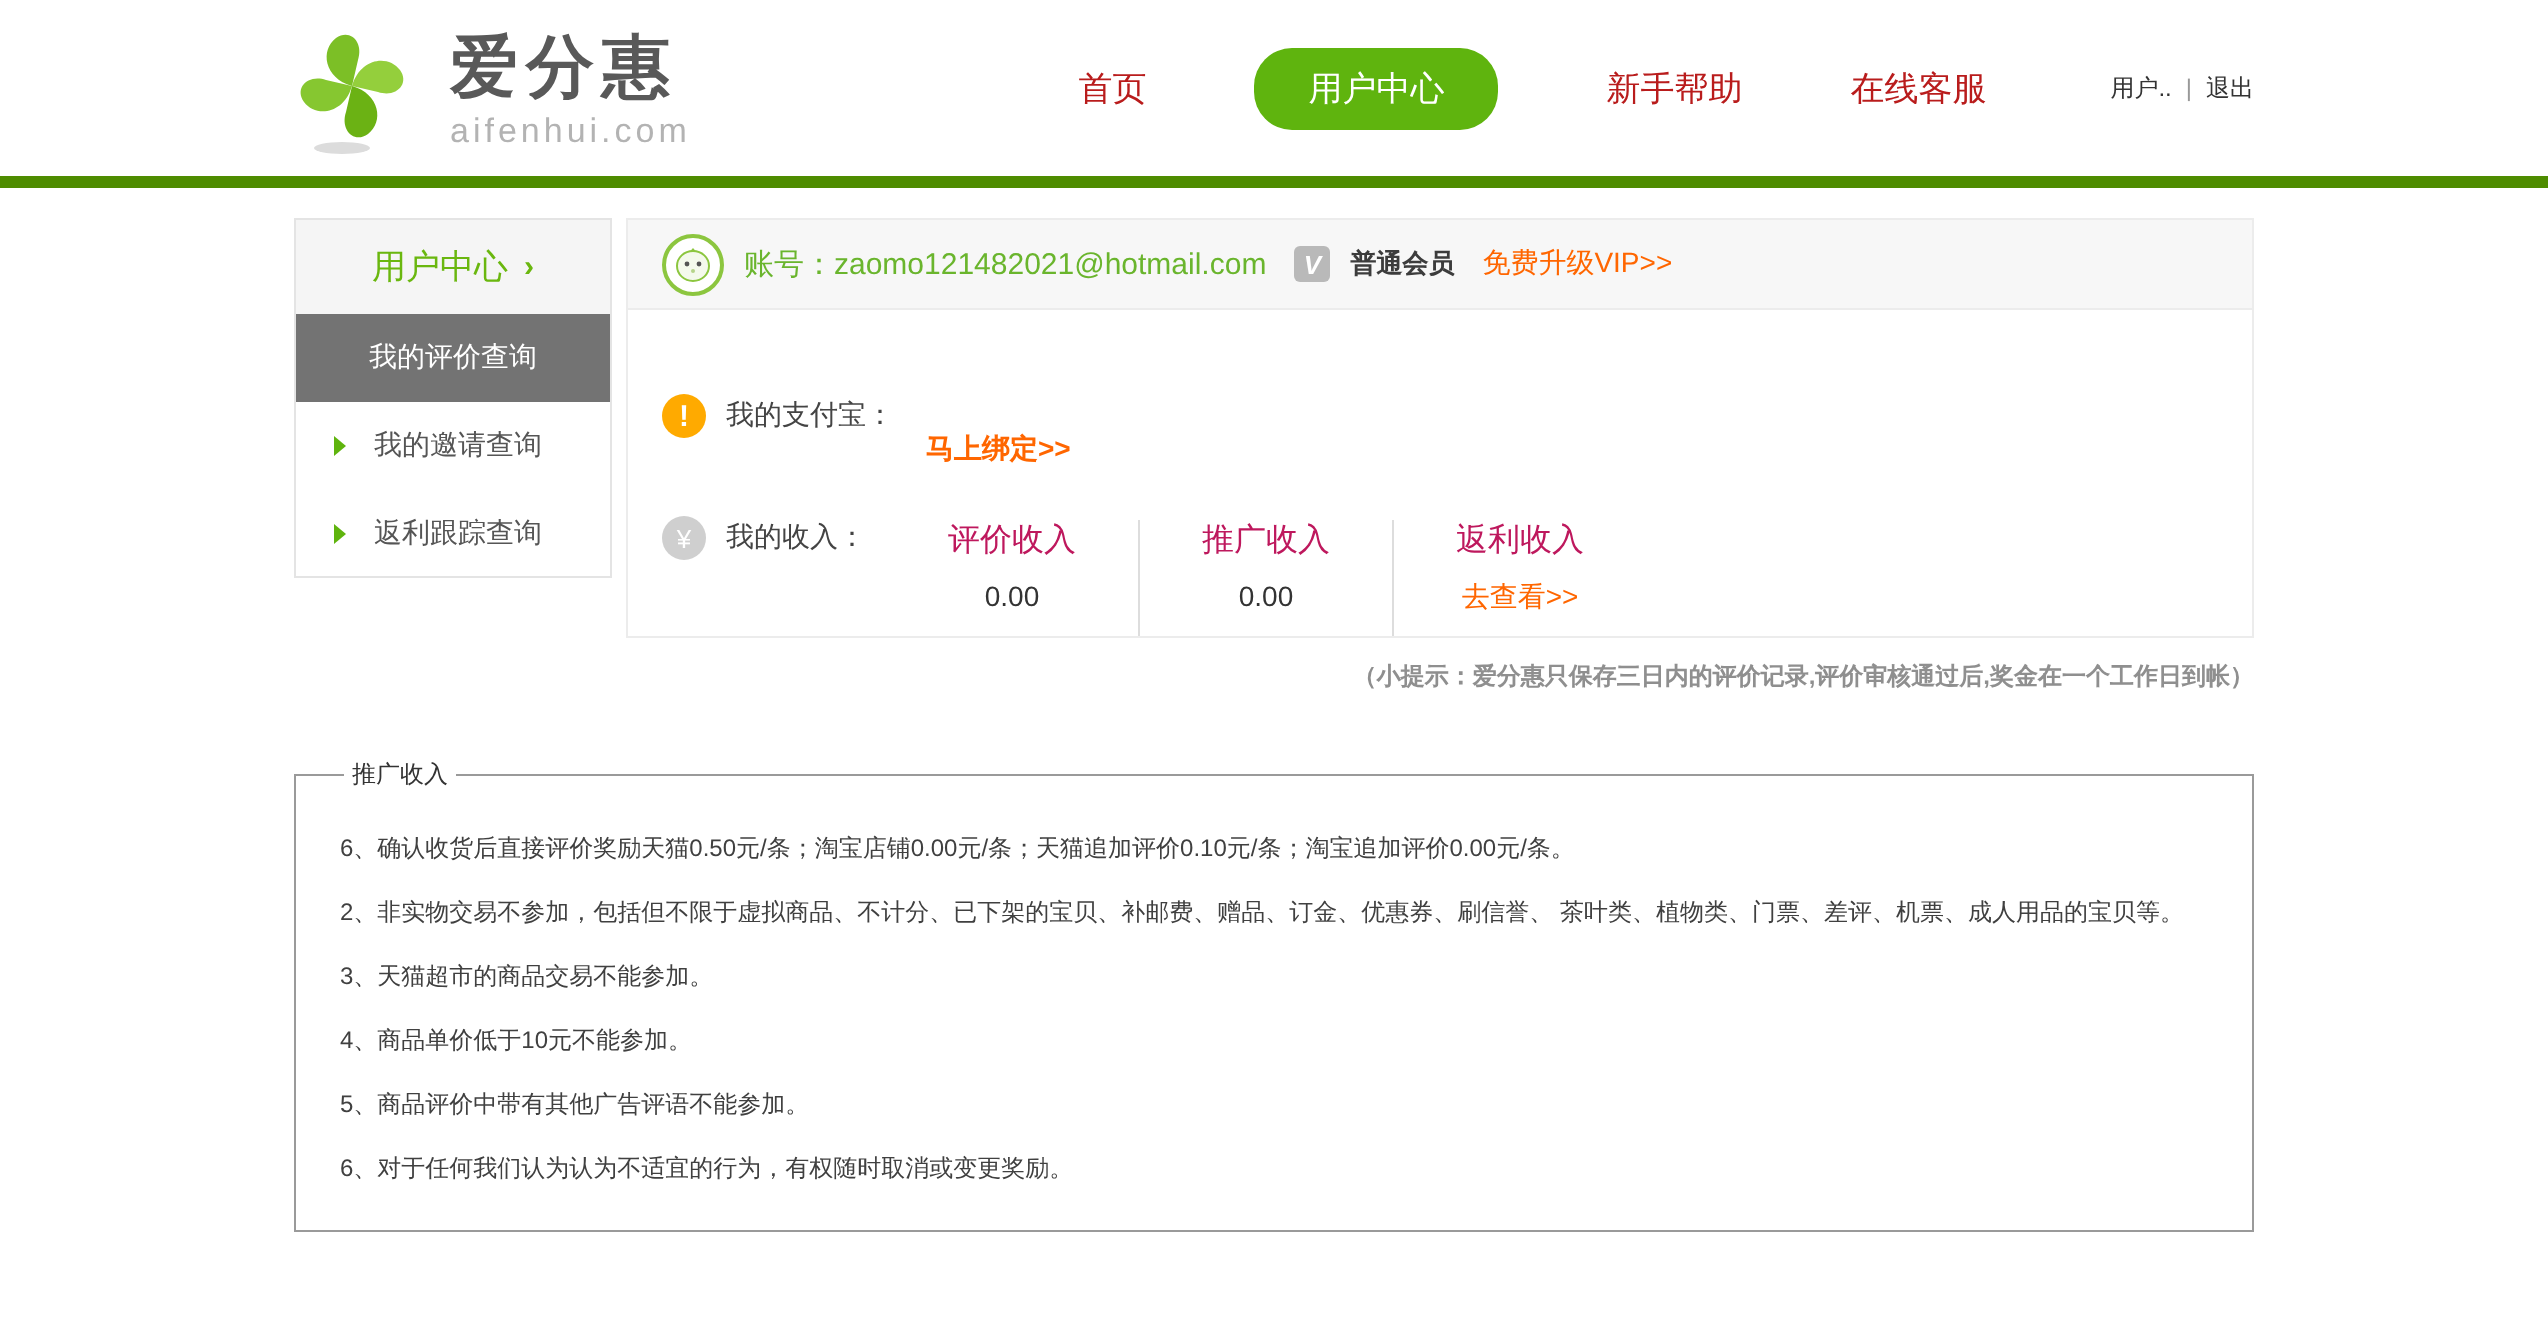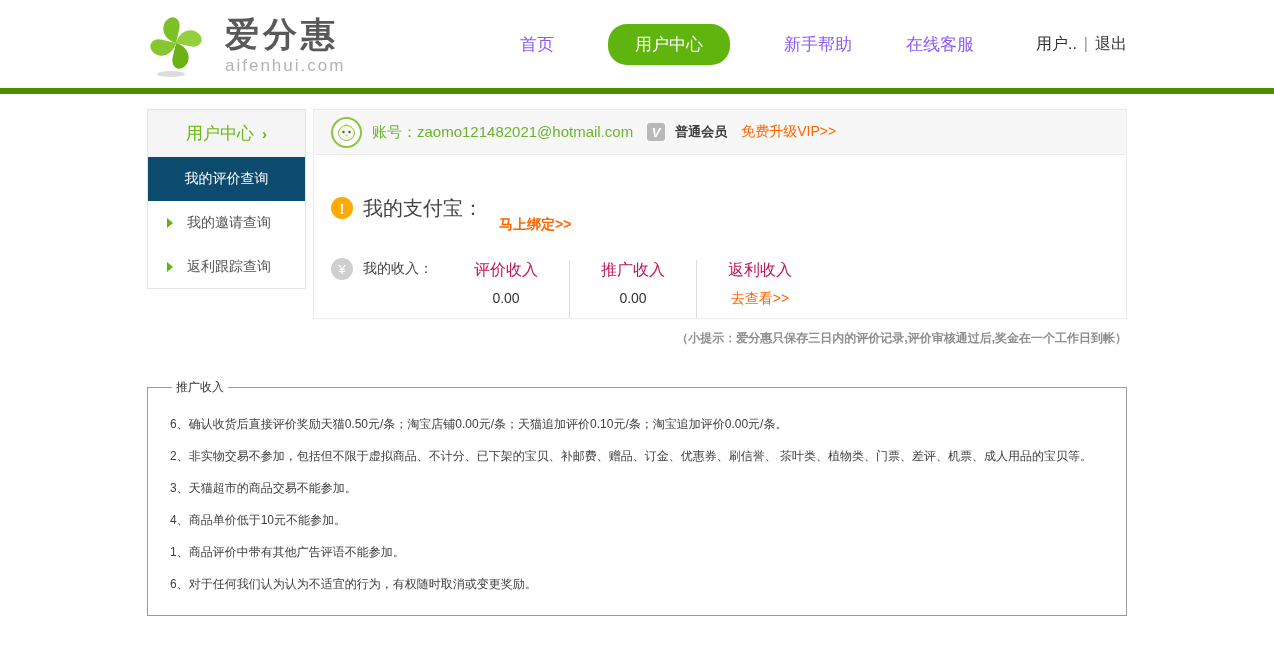--- a/index.html
+++ b/index.html
@@ -15,54 +15,54 @@
 
   
   .header{height:88px;background:#fff;}
   .header-inner{display:flex;align-items:center;height:100%;}
   .logo{display:flex;align-items:flex-start;gap:16px;cursor:pointer;}
   .logo-icon{width:62px;height:66px;position:relative;top:2px;}
   .logo-text-block{display:flex;flex-direction:column;line-height:1.05;padding-top:6px;}
   .logo-cn{font-size:34px;color:#595959;letter-spacing:4px;font-weight:bold;}
   .logo-en{font-size:17px;color:#b3b3b3;letter-spacing:2px;margin-top:4px;}
   .nav{display:flex;align-items:center;gap:54px;margin-left:auto;}
-  .nav-item{font-size:17px;color:#8b5cf6;cursor:pointer;white-space:nowrap;}
+  .nav-item{font-size:17px;color:#b91c1c;cursor:pointer;white-space:nowrap;}
   .nav-item.pill{background:var(--green);color:#fff;border-radius:19px;padding:9px 27px;}
-  .user-links{display:flex;align-items:center;gap:7px;font-size:16px;color:#333;margin-left:62px;white-space:nowrap;text-align:right;}
+  .user-links{display:flex;align-items:center;gap:7px;font-size:12px;color:#333;margin-left:62px;white-space:nowrap;text-align:right;}
   .user-links .link{cursor:pointer;}
   .user-links .sep{color:#999;}
   .green-bar{height:6px;background:var(--green-dark);width:1274px;}
 
   
   .top-section{display:flex;gap:7px;margin-top:15px;align-items:stretch;}
   .sidebar{width:159px;border:1px solid var(--gray-border);background:#fff;height:180px;}
   .sidebar-title{height:47px;background:#f5f5f5;display:flex;align-items:center;justify-content:center;gap:8px;
     color:#6ab70f;font-size:17px;cursor:pointer;}
   .sidebar-title .chev{color:#6ab70f;font-size:15px;font-weight:bold;}
   .side-item{height:44px;display:flex;align-items:center;font-size:14px;color:#555;cursor:pointer;}
-  .side-item.active{background:#0c4a6e;color:#fff;justify-content:center;font-size:14px;}
+  .side-item.active{background:#737373;color:#fff;justify-content:center;font-size:14px;}
   .side-item .tri{width:0;height:0;border-left:6px solid #5fb40e;border-top:5px solid transparent;
     border-bottom:5px solid transparent;margin:0 14px 0 19px;}
 
   .panel{flex:1;border:1px solid #ececec;background:#fff;}
   .panel-row-account{height:45px;background:#f7f7f7;border-bottom:1px solid #ececec;
     display:flex;align-items:center;padding-left:17px;gap:10px;}
   .avatar{width:31px;height:31px;border-radius:50%;border:2px solid #8cc63f;background:#fff;
     display:flex;align-items:center;justify-content:center;flex:none;}
   .avatar svg{display:block;}
   .account-text{color:var(--green-text);font-size:15px;}
   .vip-badge{width:18px;height:18px;background:#b9b9b9;border-radius:3px;color:#fff;font-size:13px;
     font-style:italic;font-weight:bold;display:flex;align-items:center;justify-content:center;margin-left:4px;}
   .member-level{font-size:13px;color:#3c3c3c;font-weight:bold;}
   .upgrade-link{color:var(--orange);font-size:14px;cursor:pointer;margin-left:4px;}
 
   .panel-row-alipay{display:flex;align-items:center;gap:10px;padding:27px 0 0 17px;}
   .alert-icon{width:22px;height:22px;border-radius:50%;background:#ffaa00;color:#fff;font-weight:bold;
     font-size:15px;display:flex;align-items:center;justify-content:center;flex:none;}
-  .alipay-label{font-size:20px;color:#444;}
+  .alipay-label{font-size:14px;color:#444;}
   .bind-link{color:var(--orange);font-size:14px;font-weight:bold;cursor:pointer;margin-left:6px;margin-top:34px;}
 
   .panel-row-income{display:flex;align-items:flex-start;gap:10px;padding:24px 0 0 17px;}
   .yen-icon{width:22px;height:22px;border-radius:50%;background:#cfcfcf;color:#fff;font-size:13px;
     display:flex;align-items:center;justify-content:center;flex:none;}
   .income-label{font-size:14px;color:#444;padding-top:2px;}
   .income-cols{display:flex;align-items:stretch;}
   .income-col{width:126px;text-align:center;padding-top:2px;}
   .income-col .t{font-size:16px;color:#be185d;}
   .income-col .v{font-size:14px;color:#333;margin-top:9px;}
@@ -196,16 +196,16 @@
 
   <div class="tip">（小提示：爱分惠只保存三日内的评价记录,评价审核通过后,奖金在一个工作日到帐）</div>
 
 
   <fieldset class="rules">
     <legend>推广收入</legend>
     <div class="rule">6、确认收货后直接评价奖励天猫0.50元/条；淘宝店铺0.00元/条；天猫追加评价0.10元/条；淘宝追加评价0.00元/条。</div>
     <div class="rule">2、非实物交易不参加，包括但不限于虚拟商品、不计分、已下架的宝贝、补邮费、赠品、订金、优惠券、刷信誉、 茶叶类、植物类、门票、差评、机票、成人用品的宝贝等。</div>
     <div class="rule">3、天猫超市的商品交易不能参加。</div>
     <div class="rule">4、商品单价低于10元不能参加。</div>
-    <div class="rule">1、商品评价中带有其他广告评语不能参加。</div>
+    <div class="rule">5、商品评价中带有其他广告评语不能参加。</div>
     <div class="rule">6、对于任何我们认为认为不适宜的行为，有权随时取消或变更奖励。</div>
   </fieldset>
 </div>
 
 </body></html>

